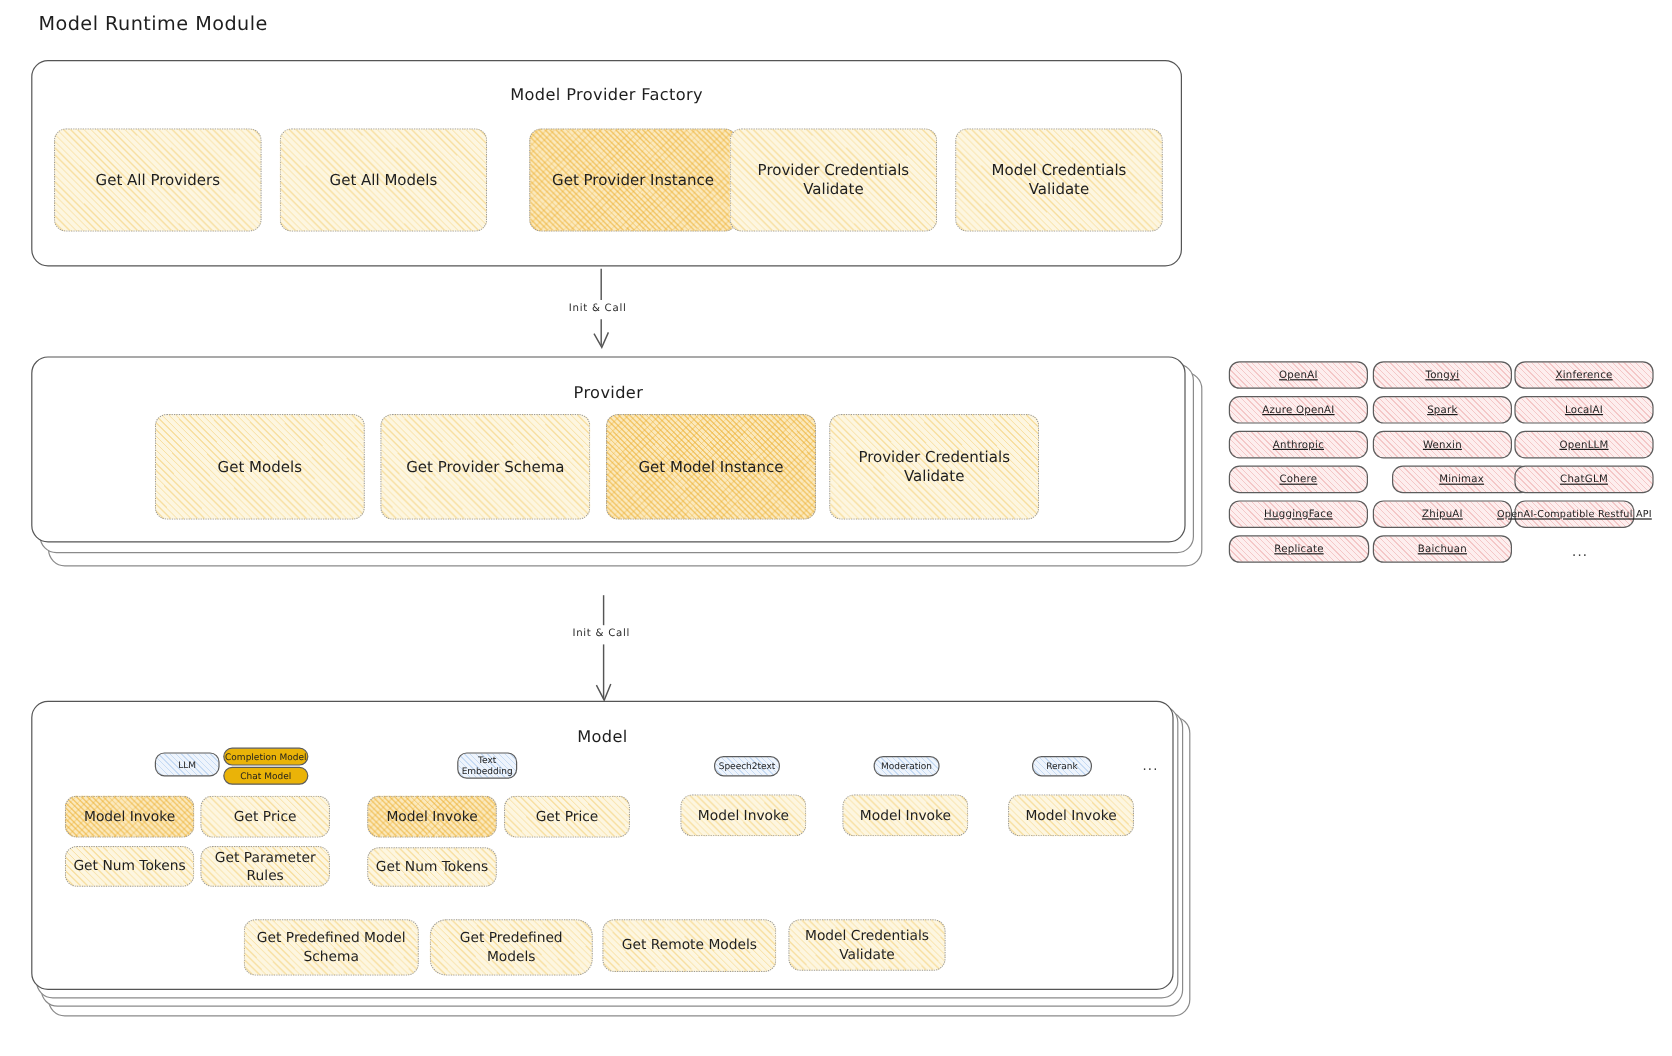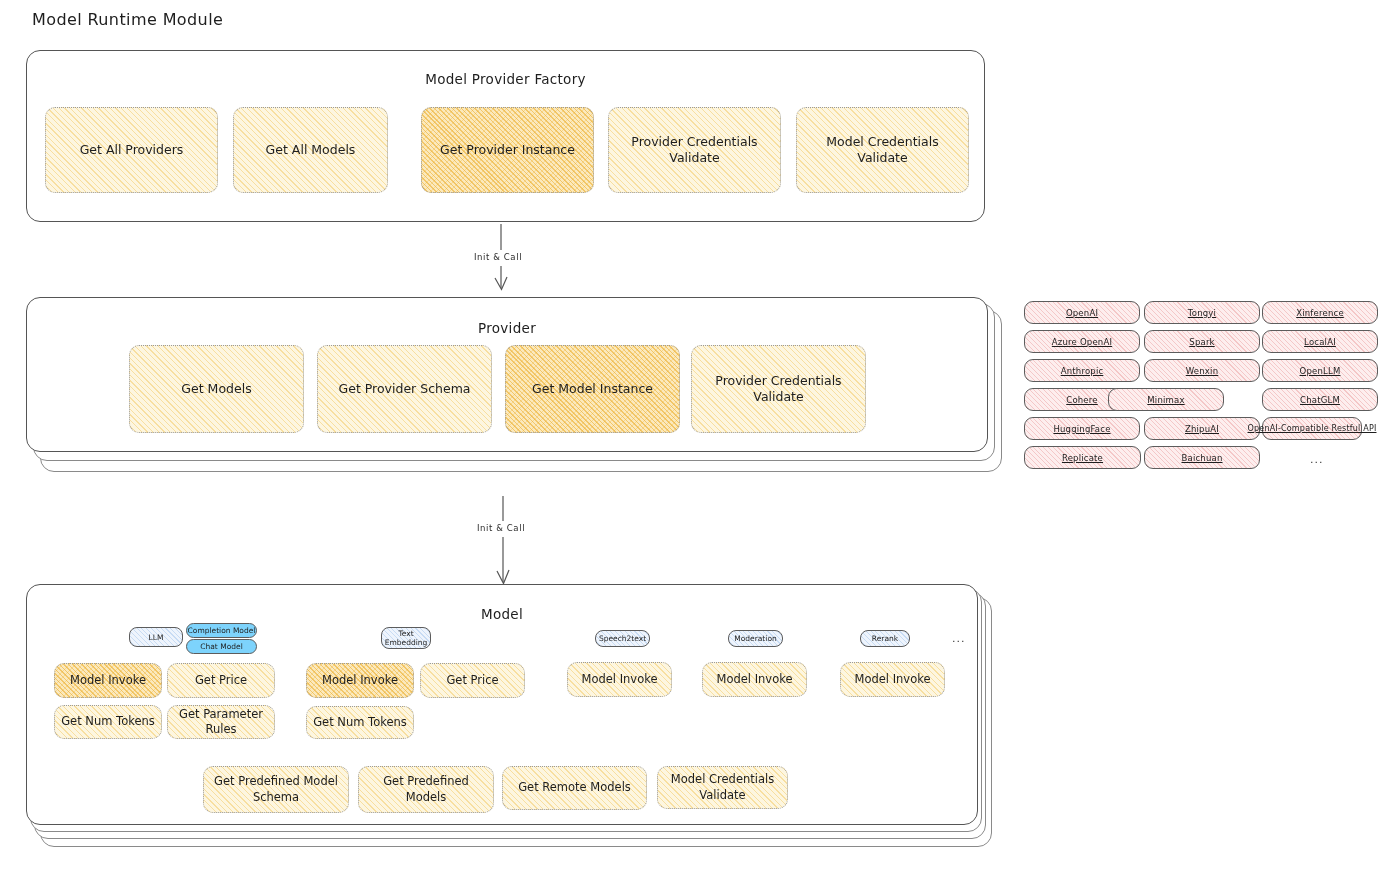--- a/index.html
+++ b/index.html
@@ -144,21 +144,21 @@
     position: absolute;
     box-sizing: border-box;
     border: 1.2px solid #5c5c5c;
     border-radius: 8px;
     display: flex;
     align-items: center;
     justify-content: center;
     text-align: right;
     font-size: 7.5px;
     color: #1e1e1e;
-    background: #7dd3fc;
+    background: #eab308;
     white-space: nowrap;
   }
 
   .ellipsis-mark {
     position: absolute;
     font-size: 11px;
     color: #3a3a3a;
     letter-spacing: 1px;
   }
 
@@ -192,24 +192,24 @@
   <div class="arrow-label" style="left:474px; top:252px;">Init &amp; Call</div>
   <div class="arrow-label" style="left:477px; top:523px;">Init &amp; Call</div>
 
   <div class="panel" style="left:26px; top:50px; width:959px; height:172px;">
     <div class="panel-title" style="top:20px;">Model Provider Factory</div>
   </div>
 
   <div class="card" style="left:45px; top:107px; width:173px; height:86px; font-size:12.5px;">
     <span>Get All Providers</span>
   </div>
-  <div class="card" style="left:233px; top:107px; width:155px; height:86px; font-size:12.5px;">
+  <div class="card" style="left:233px; top:107px; width:173px; height:86px; font-size:12.5px;">
     <span>Get All Models</span>
   </div>
-  <div class="card strong" style="left:421px; top:107px; width:173px; height:86px; font-size:12.5px;">
+  <div class="card strong" style="left:441px; top:107px; width:173px; height:86px; font-size:12.5px;">
     <span>Get Provider Instance</span>
   </div>
   <div class="card" style="left:608px; top:107px; width:173px; height:86px; font-size:12.5px;">
     <span>Provider Credentials Validate</span>
   </div>
   <div class="card" style="left:796px; top:107px; width:173px; height:86px; font-size:12.5px;">
     <span>Model Credentials Validate</span>
   </div>
 
   <div class="panel-shadow" style="left:40px; top:310px; width:962px; height:162px;"></div>
@@ -252,21 +252,21 @@
 
   <div class="chip-pink" style="left:1144px; top:301px; width:116px; height:23px;">
     <span>Tongyi</span>
   </div>
   <div class="chip-pink" style="left:1144px; top:330px; width:116px; height:23px;">
     <span>Spark</span>
   </div>
   <div class="chip-pink" style="left:1144px; top:359px; width:116px; height:23px;">
     <span>Wenxin</span>
   </div>
-  <div class="chip-pink" style="left:1108px; top:388px; width:116px; height:23px;">
+  <div class="chip-pink" style="left:1160px; top:388px; width:116px; height:23px;">
     <span>Minimax</span>
   </div>
   <div class="chip-pink" style="left:1144px; top:417px; width:116px; height:23px;">
     <span>ZhipuAI</span>
   </div>
   <div class="chip-pink" style="left:1144px; top:446px; width:116px; height:23px;">
     <span>Baichuan</span>
   </div>
 
   <div class="chip-pink" style="left:1262px; top:301px; width:116px; height:23px;">
@@ -349,21 +349,21 @@
   </div>
   <div class="card" style="left:840px; top:662px; width:105px; height:35px; font-size:11.5px;">
     <span>Model Invoke</span>
   </div>
 
   <div class="ellipsis-mark" style="left:952px; top:632px;">...</div>
 
   <div class="card" style="left:203px; top:766px; width:146px; height:47px; font-size:11.5px;">
     <span>Get Predefined Model Schema</span>
   </div>
-  <div class="card" style="left:358px; top:766px; width:136px; height:47px; font-size:11.5px;">
+  <div class="card" style="left:358px; top:766px; width:136px; height:47px; font-size:11.5px;border-radius:14px;">
     <span>Get Predefined Models</span>
   </div>
   <div class="card" style="left:502px; top:766px; width:145px; height:44px; font-size:11.5px;">
     <span>Get Remote Models</span>
   </div>
   <div class="card" style="left:657px; top:766px; width:131px; height:43px; font-size:11.5px;">
     <span>Model Credentials Validate</span>
   </div>
 
 </div>

